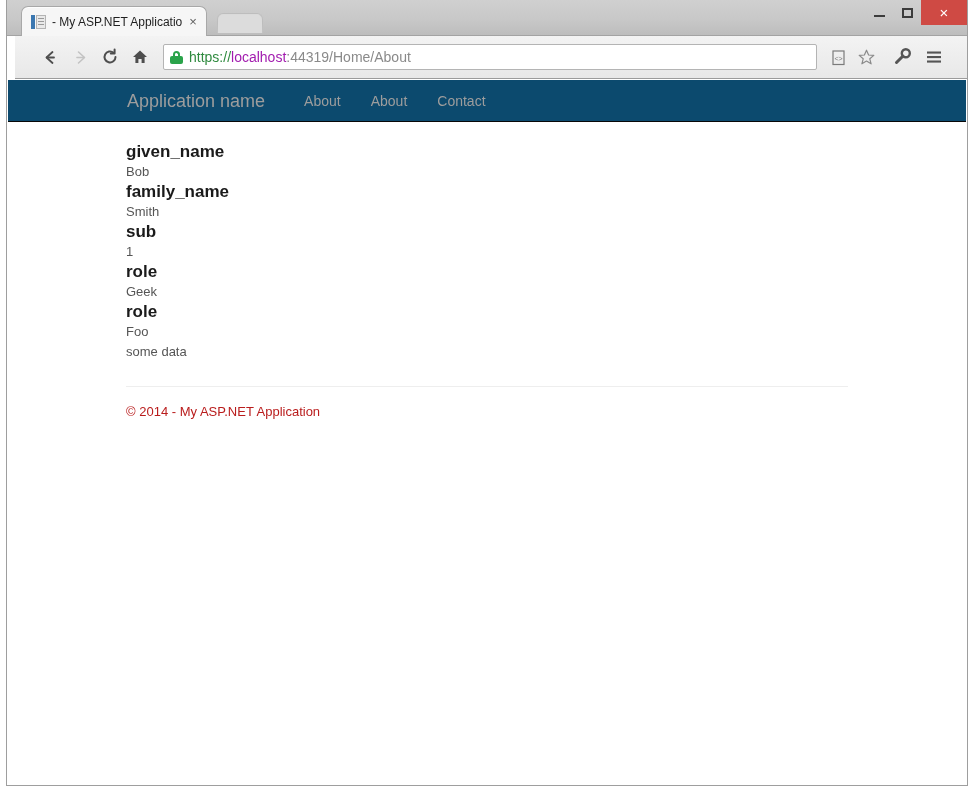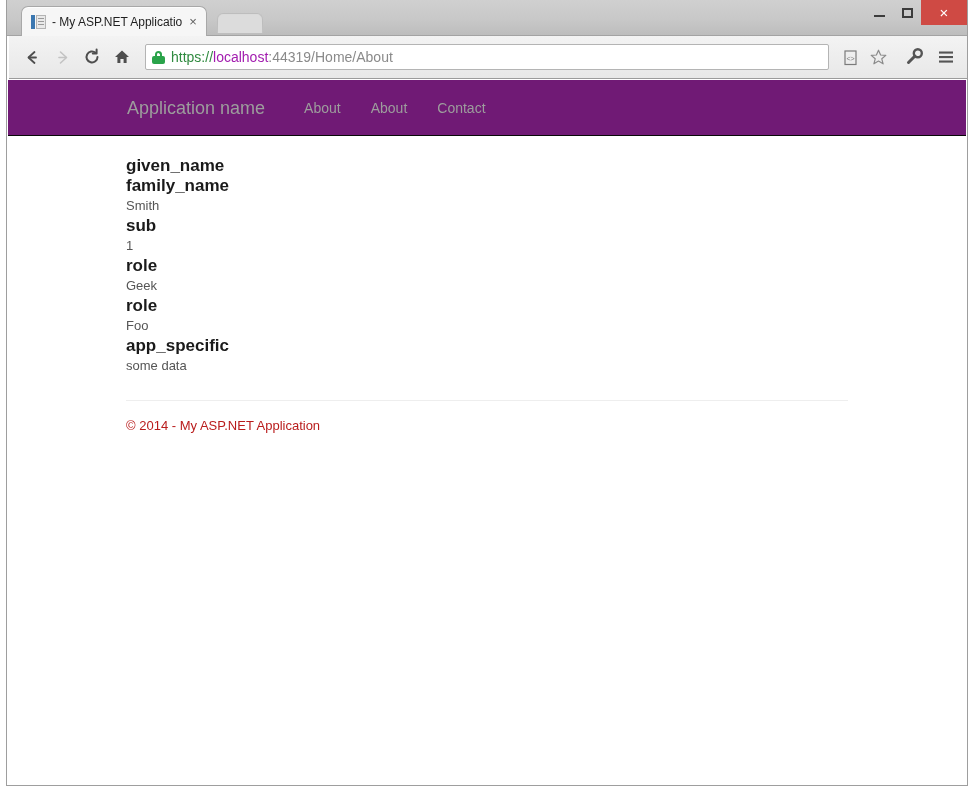--- a/index.html
+++ b/index.html
@@ -82,25 +82,25 @@
     background: #dcdcdc;
     border: 1px solid #bdbdbd;
     border-bottom: none;
     border-radius: 6px 6px 0 0;
     transform: perspective(20px) rotateX(1deg);
   }
 
   
   .toolbar {
     position: absolute;
-    left: 2px; top: 36px; right: 0; height: 43px;
+    left: 8px; top: 36px; right: 0; height: 43px;
     background: linear-gradient(to bottom, #f3f3f3 0%, #e8e8e8 100%);
     border-bottom: 1px solid #9b9b9b;
     display: flex; align-items: center;
-    padding: 0 8px;
+    padding: 0 20px;
   }
   .nav-btn {
     width: 30px; height: 28px;
     display: flex; align-items: center; justify-content: center;
     color: #4e4e4e;
   }
   .nav-btn.disabled { color: #bdbdbd; }
   .omnibox {
     flex: 1 1 auto; height: 26px;
     margin: 0 6px 0 8px;
@@ -125,22 +125,22 @@
 
   
   .viewport {
     position: absolute;
     left: 1px; top: 80px; right: 1px; bottom: 1px;
     background: #ffffff;
     overflow: hidden;
   }
 
   .navbar {
-    height: 56px;
-    background: #701a75;
+    height: 42px;
+    background: #0c4a6e;
     border-bottom: 1px solid #080808;
     position: relative;
   }
   .navbar-inner {
     width: 720px; margin: 0 auto;
     height: 100%;
     display: flex; align-items: center;
   }
   .brand {
     color: #9d9d9d;
@@ -300,29 +300,29 @@
           <span class="navlink">About</span>
           <span class="navlink">Contact</span>
         </span>
       </div>
     </div>
 
     <div class="container">
 
       <dl class="claims">
         <dt>given_name</dt>
+        <dd>Bob</dd>
         <dt>family_name</dt>
         <dd>Smith</dd>
         <dt>sub</dt>
         <dd>1</dd>
         <dt>role</dt>
         <dd>Geek</dd>
         <dt>role</dt>
         <dd>Foo</dd>
-        <dt>app_specific</dt>
         <dd>some data</dd>
       </dl>
 
       <hr class="footer-rule">
 
       <div class="footer-text">© 2014 - My ASP.NET Application</div>
     </div>
 
   </div>
 </div>

